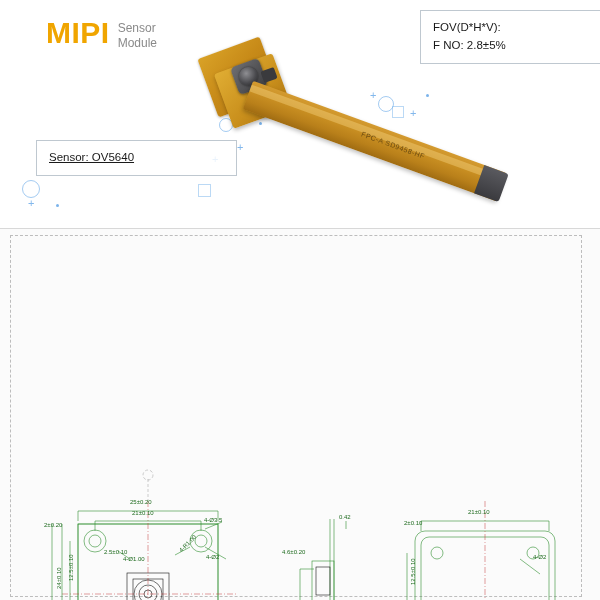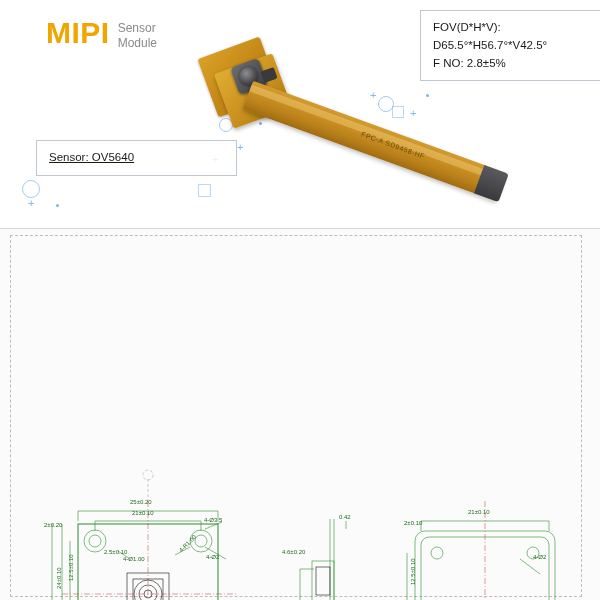--- a/index.html
+++ b/index.html
@@ -249,21 +249,20 @@
     <div id="connector-blk"></div>
     <div id="flex-cable">
       <div class="sheen"></div>
       <div class="cable-text">FPC-A  SD9458-HF</div>
       <div id="cable-end"></div>
     </div>
   </div>
 
   <div class="callout" id="callout-fov">
     <div>FOV(D*H*V):</div>
-    <div>D65.5°*H56.7°*V42.5°</div>
     <div>F NO: 2.8±5%</div>
   </div>
 
   <div class="callout" id="callout-sensor">
     <div>Sensor:  OV5640</div>
   </div>
 </div>
 
 <div id="drawing-area">
   <div id="drawing-frame"></div>

